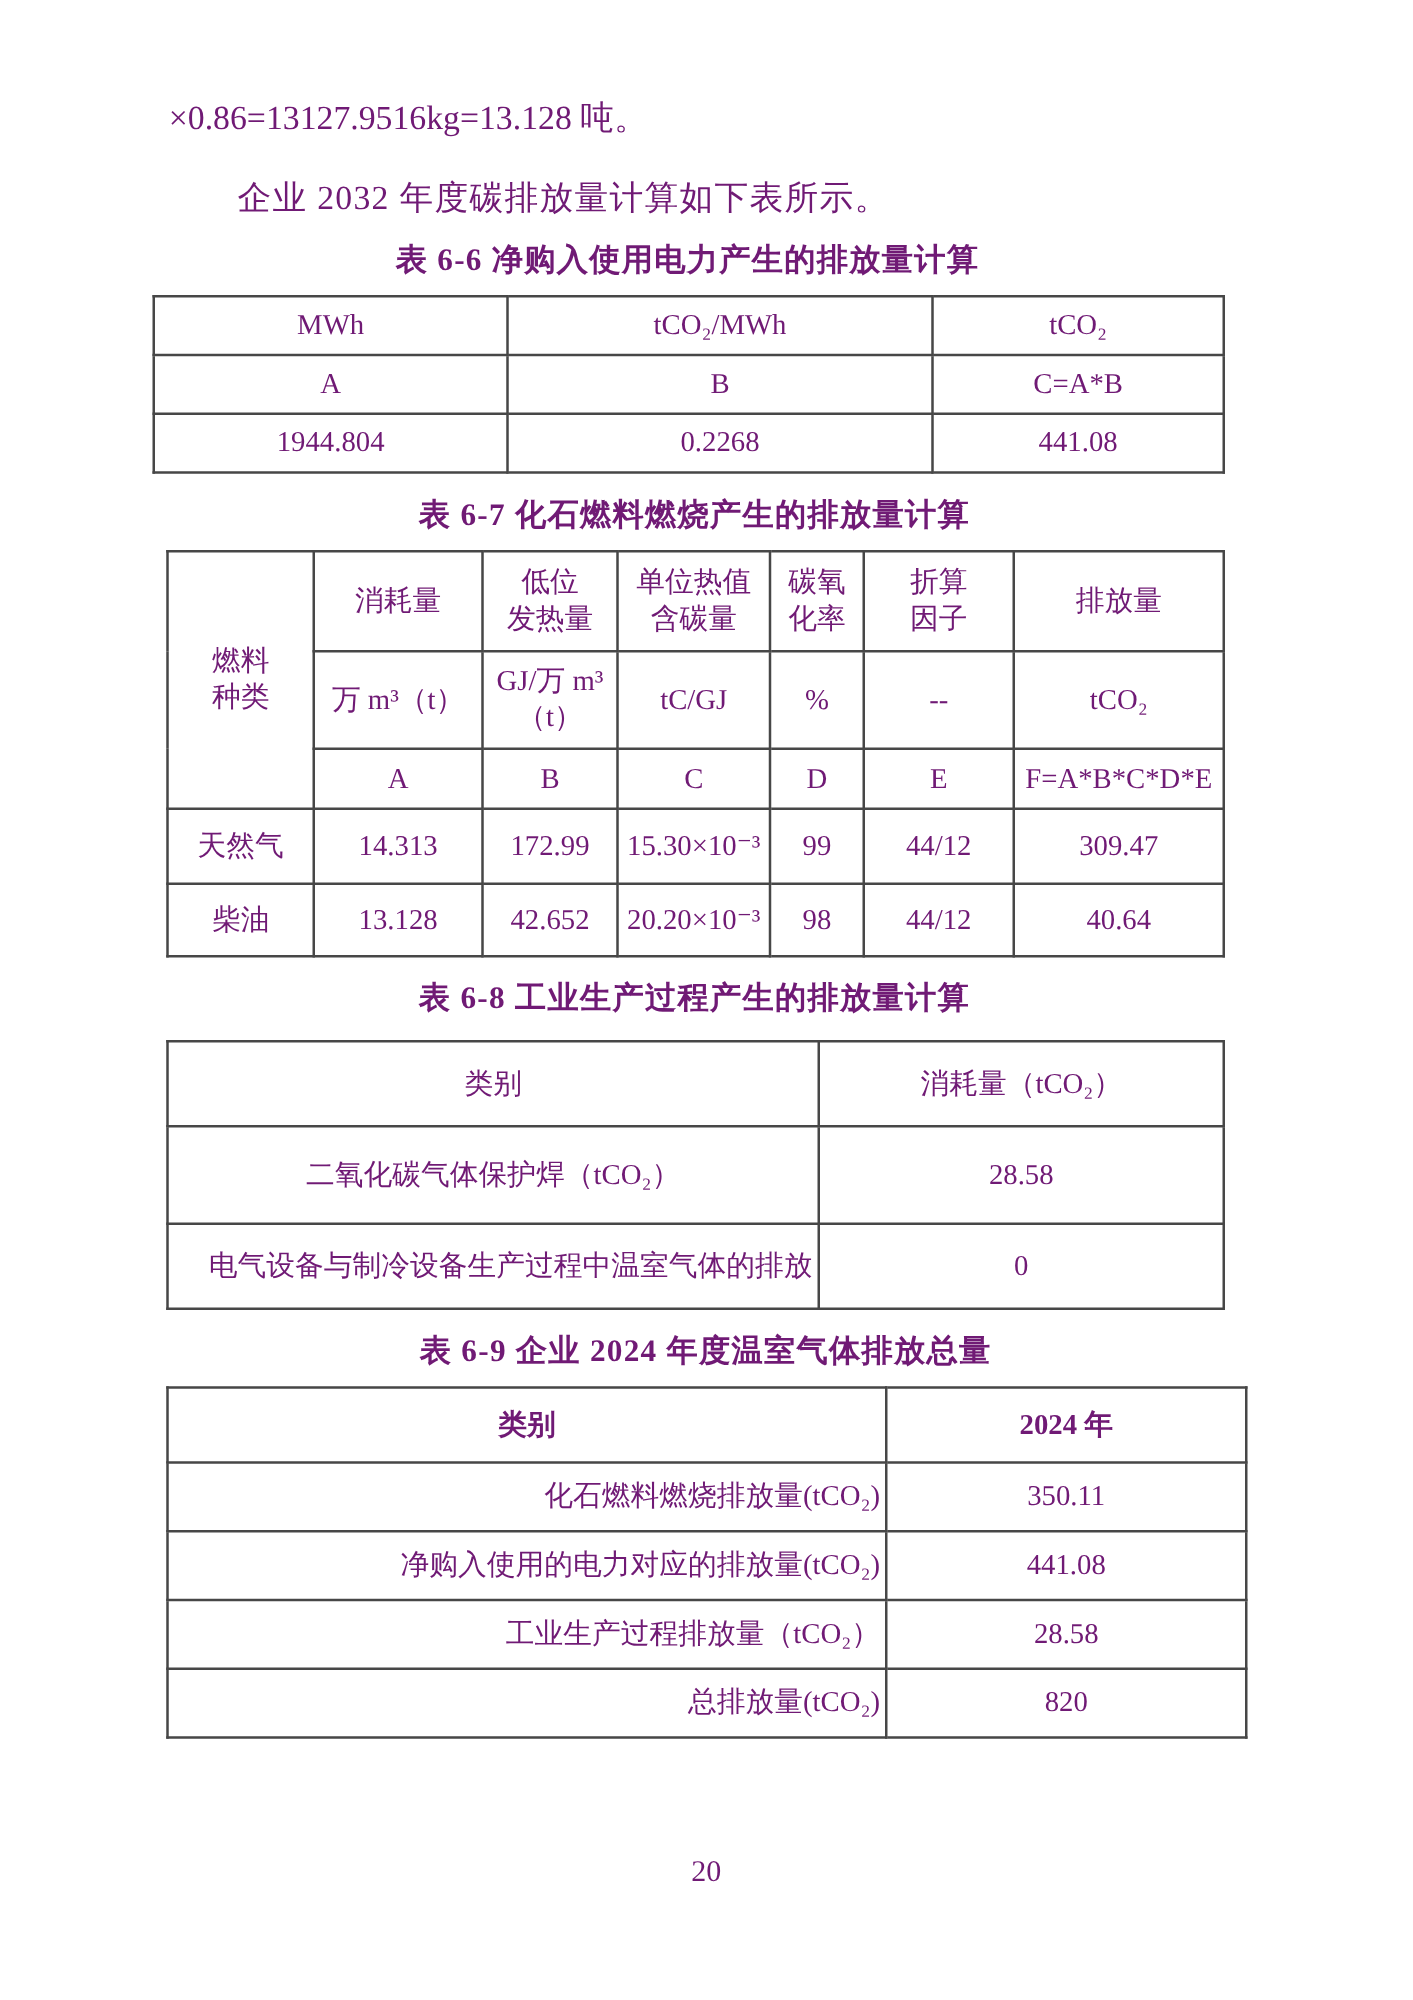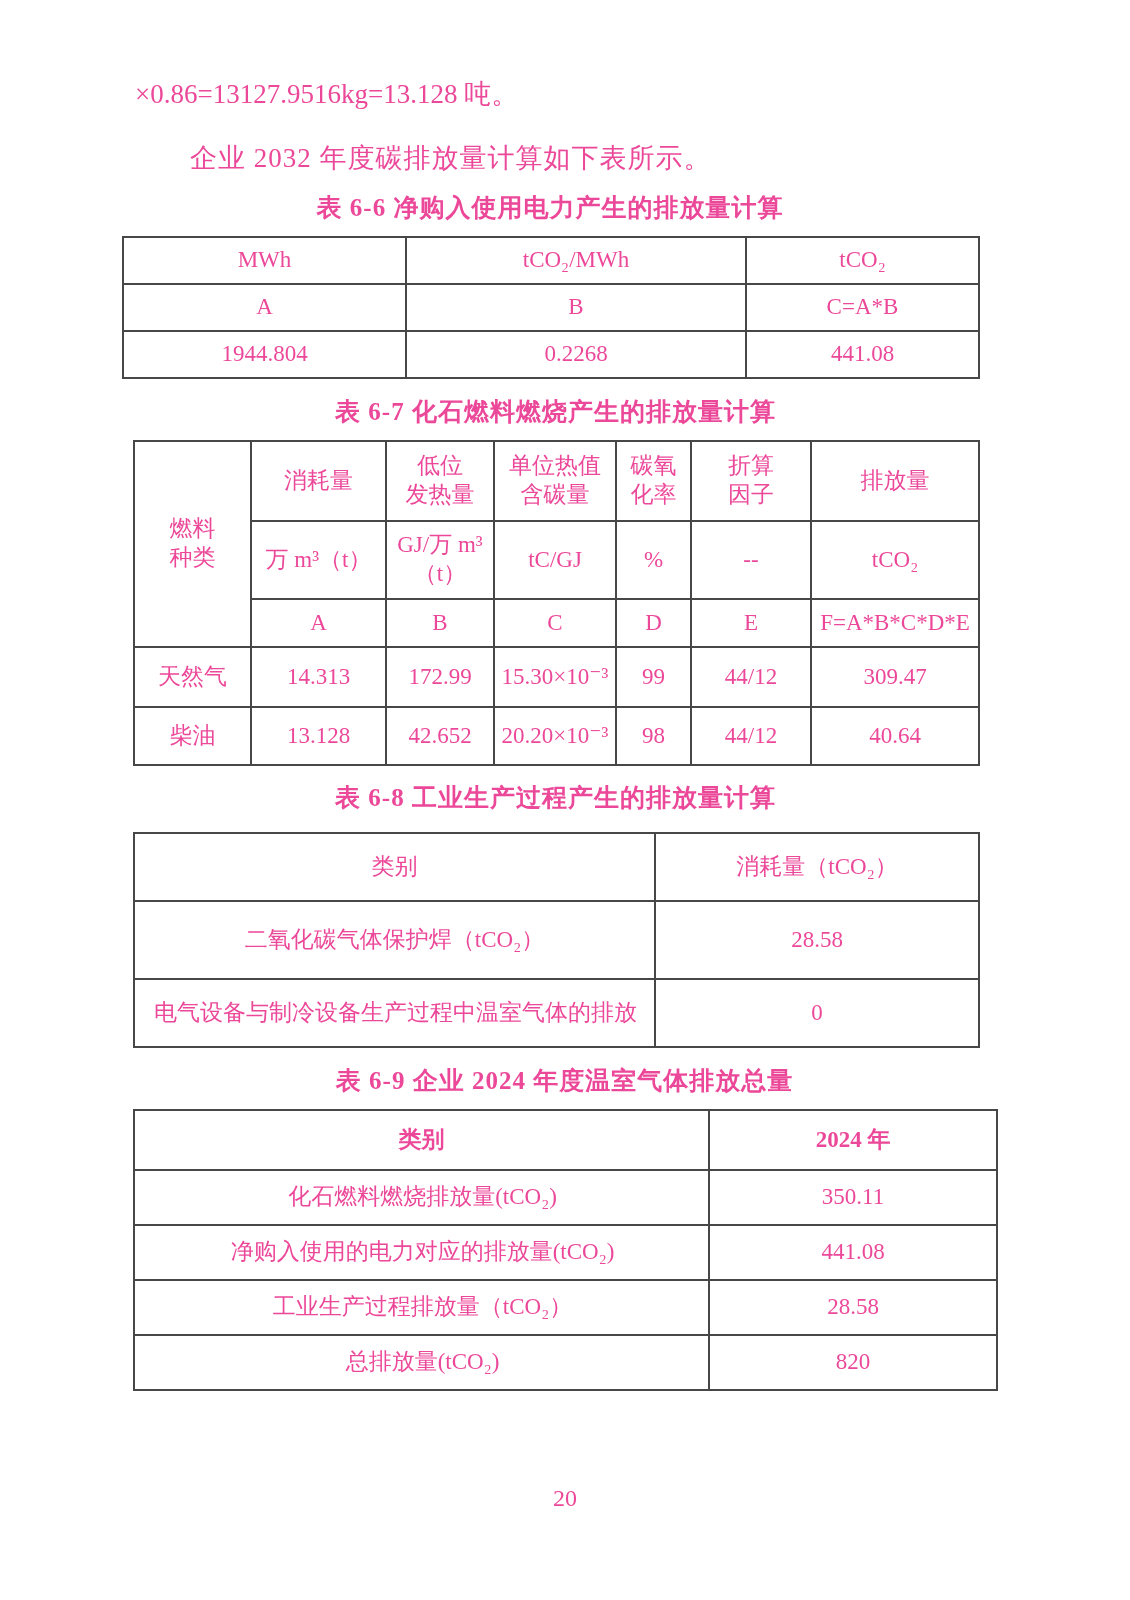--- a/index.html
+++ b/index.html
@@ -1,20 +1,20 @@
 <!DOCTYPE html>
 <html><head>
 <meta charset="utf-8">
 <style>
   html,body{margin:0;padding:0;background:#ffffff;}
   .page{
     position:relative;
     width:1130px;height:1600px;
     background:#ffffff;
-    color:#ec4899;
+    color:#701a75;
     font-family:"Liberation Serif","DejaVu Serif",serif;
     overflow:hidden;
   }
   .formula{margin:76px 0 0 135px;font-size:27px;}
   .heading{margin:34px 0 0 190px;font-size:27px;letter-spacing:3px;font-weight:normal;}
   .intro{margin:28px 0 0 190px;font-size:27px;letter-spacing:1px;}
   .tbl-caption{
     font-weight:bold;font-size:25px;text-align:center;
     letter-spacing:1px;
   }
@@ -30,21 +30,21 @@
     padding:2px 4px;overflow:hidden;
     white-space:pre-line;
   }
   .t66{width:856px;margin:12px 0 0 122px;}
   .t66 tr{height:47px;}
   .t66 .hdr td{font-weight:bold;}
   .t67{width:845px;margin:12px 0 0 133px;}
   .t68{width:845px;margin:18px 0 0 133px;}
   .t69{width:863px;margin:12px 0 0 133px;}
   .t69 .hdr td{font-weight:bold;}
-  .left{text-align:center;padding-left:6px;}
+  .left{text-align:right;padding-left:6px;}
   .page-num{
     position:absolute;left:0;bottom:88px;width:1130px;
     text-align:center;font-size:24px;
   }
 </style>
 </head>
 <body>
 
 <div class="page">
 

